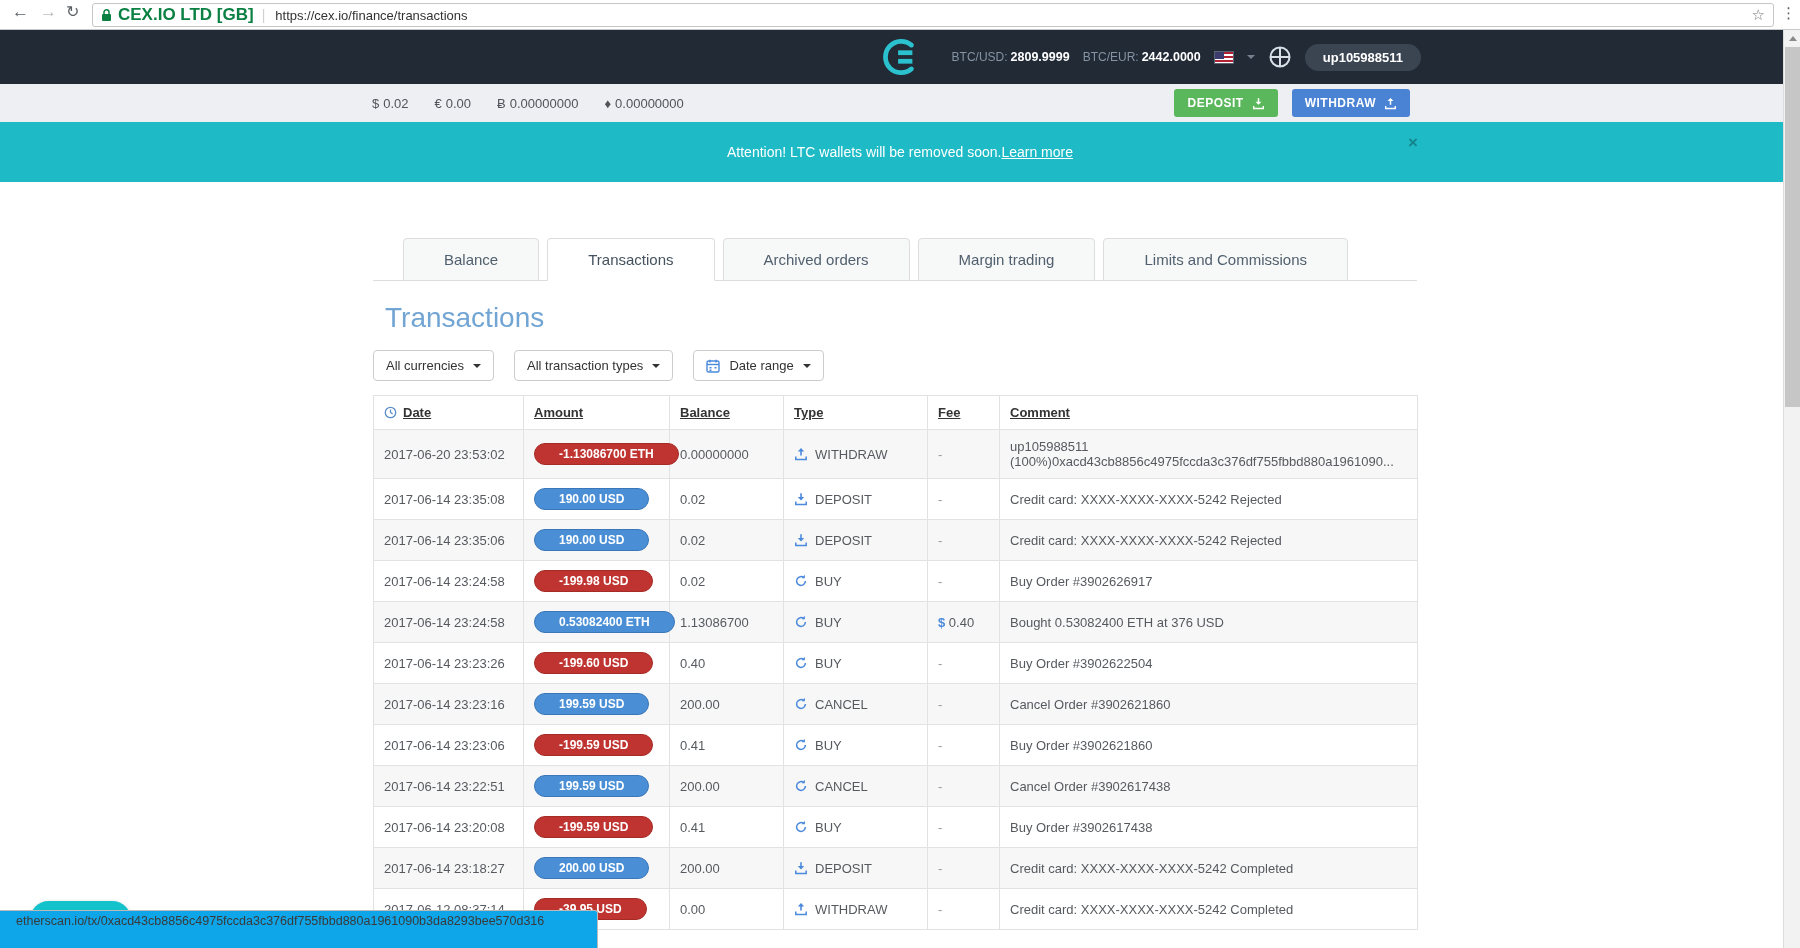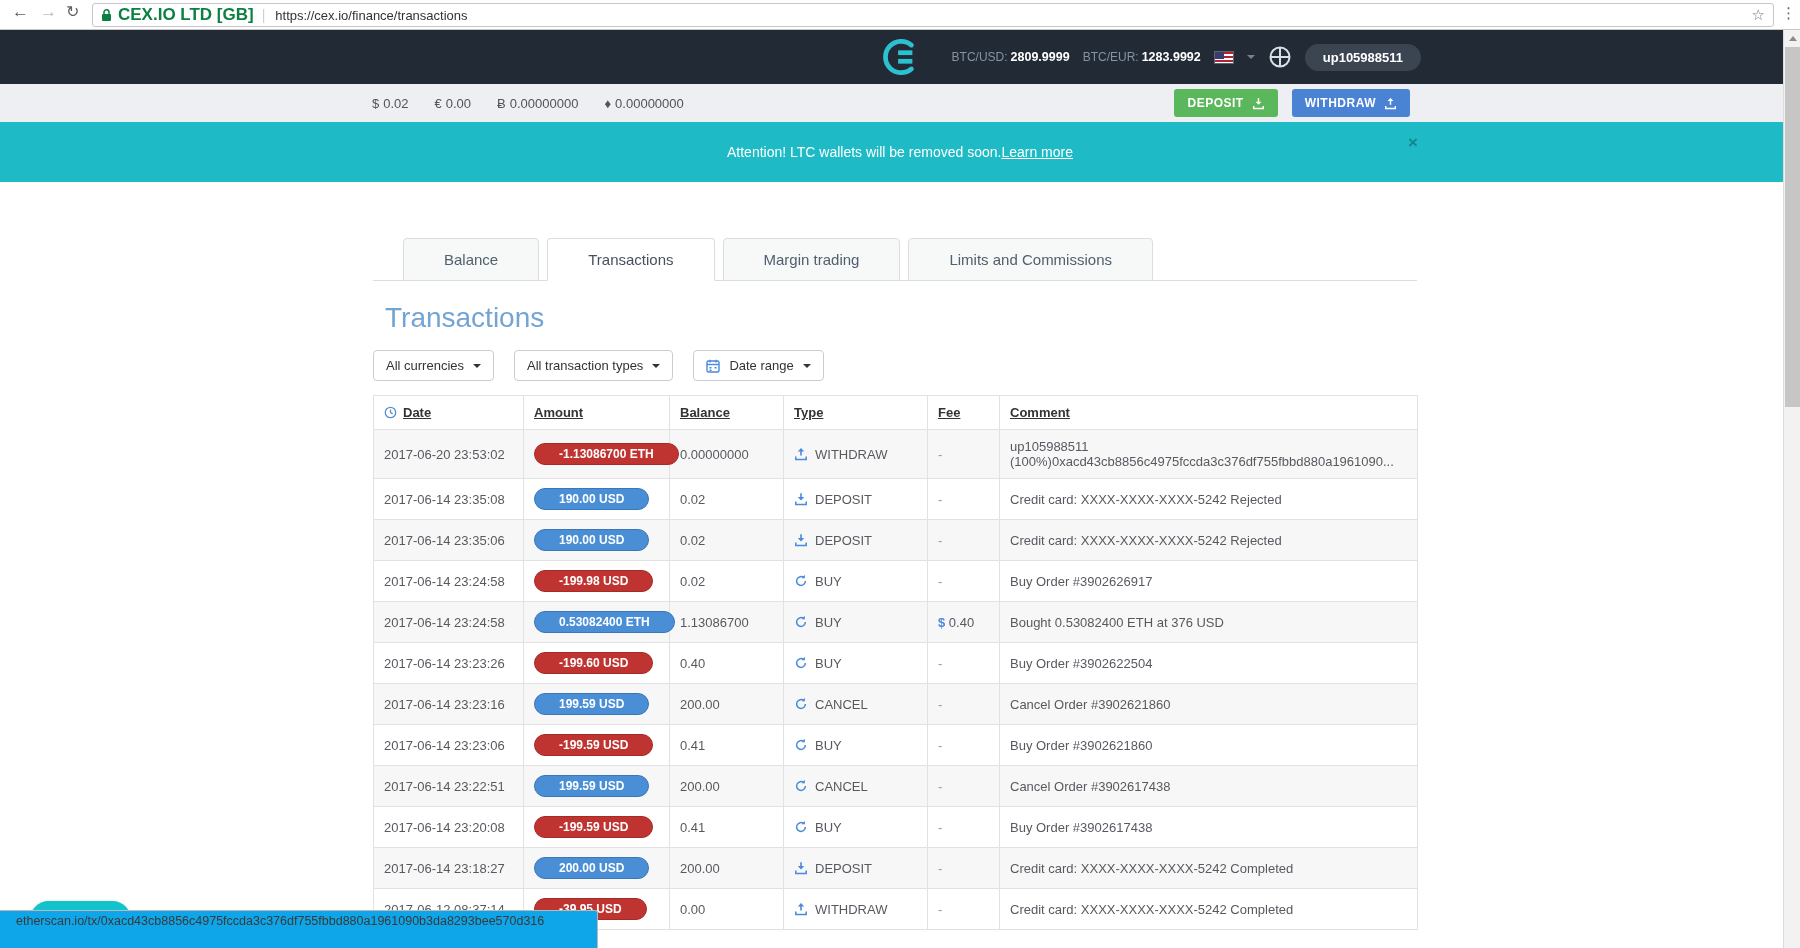--- a/index.html
+++ b/index.html
@@ -140,21 +140,21 @@
   </div>
   <div class="logo">
     <svg width="40" height="40" viewBox="0 0 42 42">
       <path d="M33 8.5 A16.5 16.5 0 1 0 33 33.5" fill="none" stroke="#2bc1ce" stroke-width="5" stroke-linecap="round"></path>
       <rect x="19" y="14" width="15" height="5" fill="#2bc1ce"></rect>
       <rect x="19" y="23" width="15" height="5" fill="#2bc1ce"></rect>
     </svg>
   </div>
   <div class="nav-right">
     <span class="ticker"><span>BTC/USD:</span><b>2809.9999</b></span>
-    <span class="ticker"><span>BTC/EUR:</span><b>1283.9992</b></span>
+    <span class="ticker"><span>BTC/EUR:</span><b>2442.0000</b></span>
     <span class="flag"></span>
     <span class="caret-sm"></span>
     <span style="display:flex;">
       <svg width="24" height="24" viewBox="0 0 24 24">
           <circle cx="12" cy="12" r="9.5" fill="none" stroke="#d7dee6" stroke-width="2"></circle>
           <path d="M12 2.5v19M2.5 12h19" stroke="#d7dee6" stroke-width="2"></path>
         </svg>
     </span>
     <span class="user-pill">up105988511</span>
   </div>
@@ -194,20 +194,21 @@
 <div class="banner">
   <span>Attention! LTC wallets will be removed soon.</span>
   <a>Learn more</a>
   <span class="close">×</span>
 </div>
 
 <div class="content">
   <div class="tabs-row">
     <span class="tab">Balance</span>
     <span class="tab active">Transactions</span>
+    <span class="tab">Archived orders</span>
     <span class="tab">Margin trading</span>
     <span class="tab">Limits and Commissions</span>
   </div>
 
   <h1 class="page-title">Transactions</h1>
 
   <div class="filters">
     <button class="filter-btn">
       <span>All currencies</span>
         <span class="caret-dk"></span>

